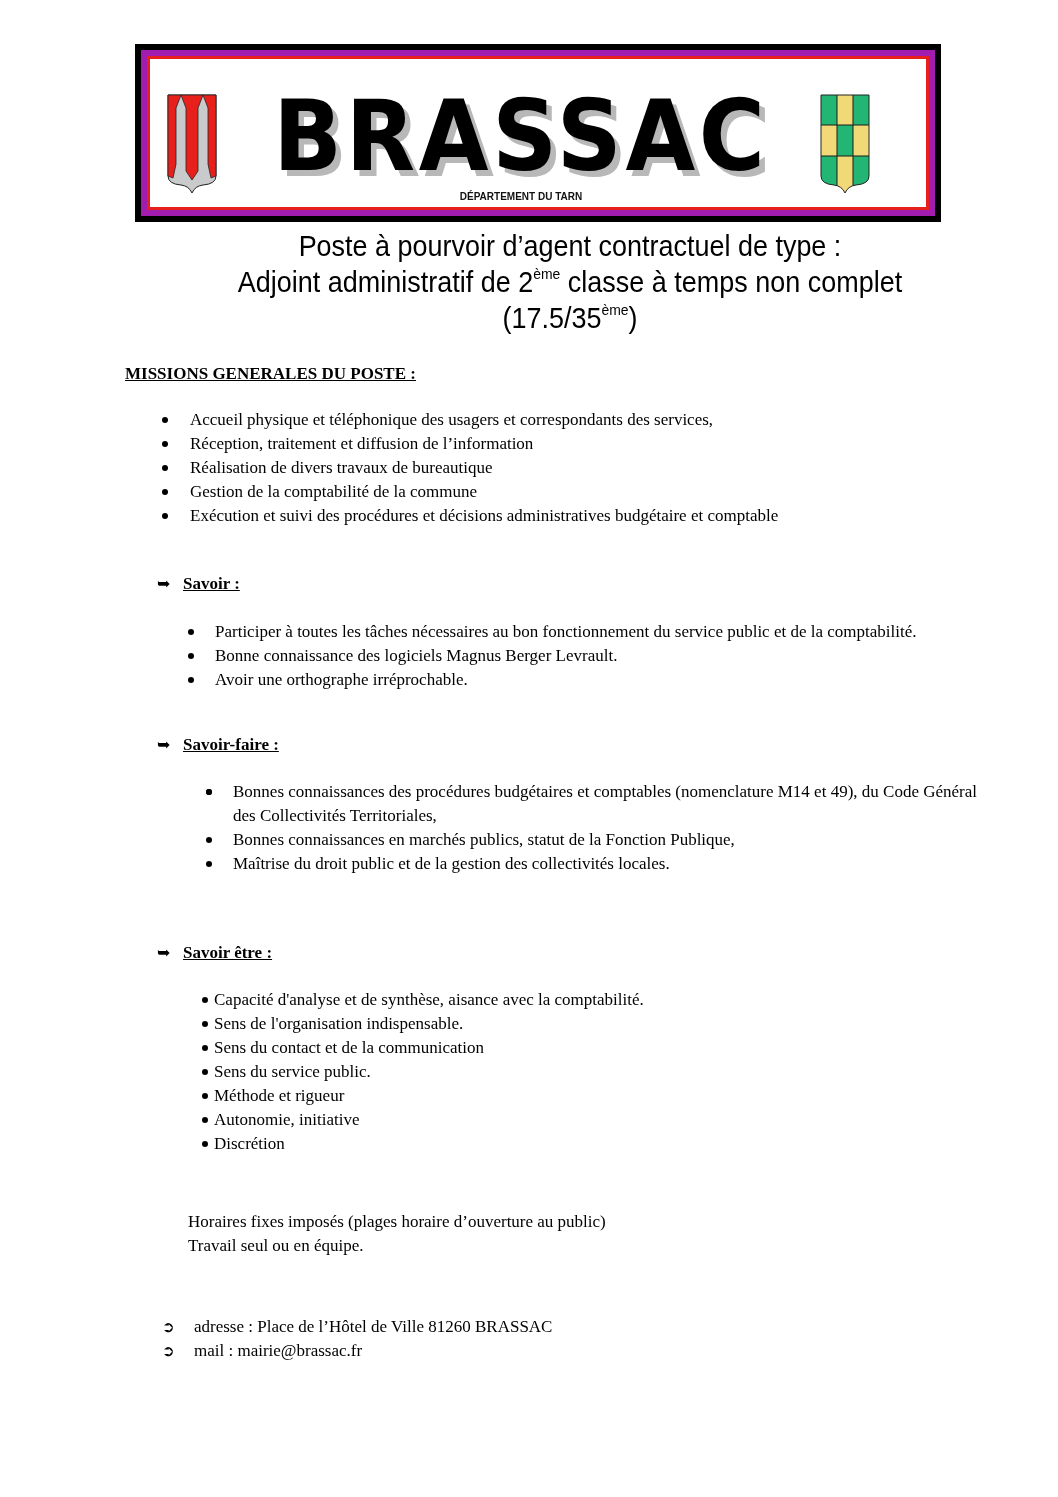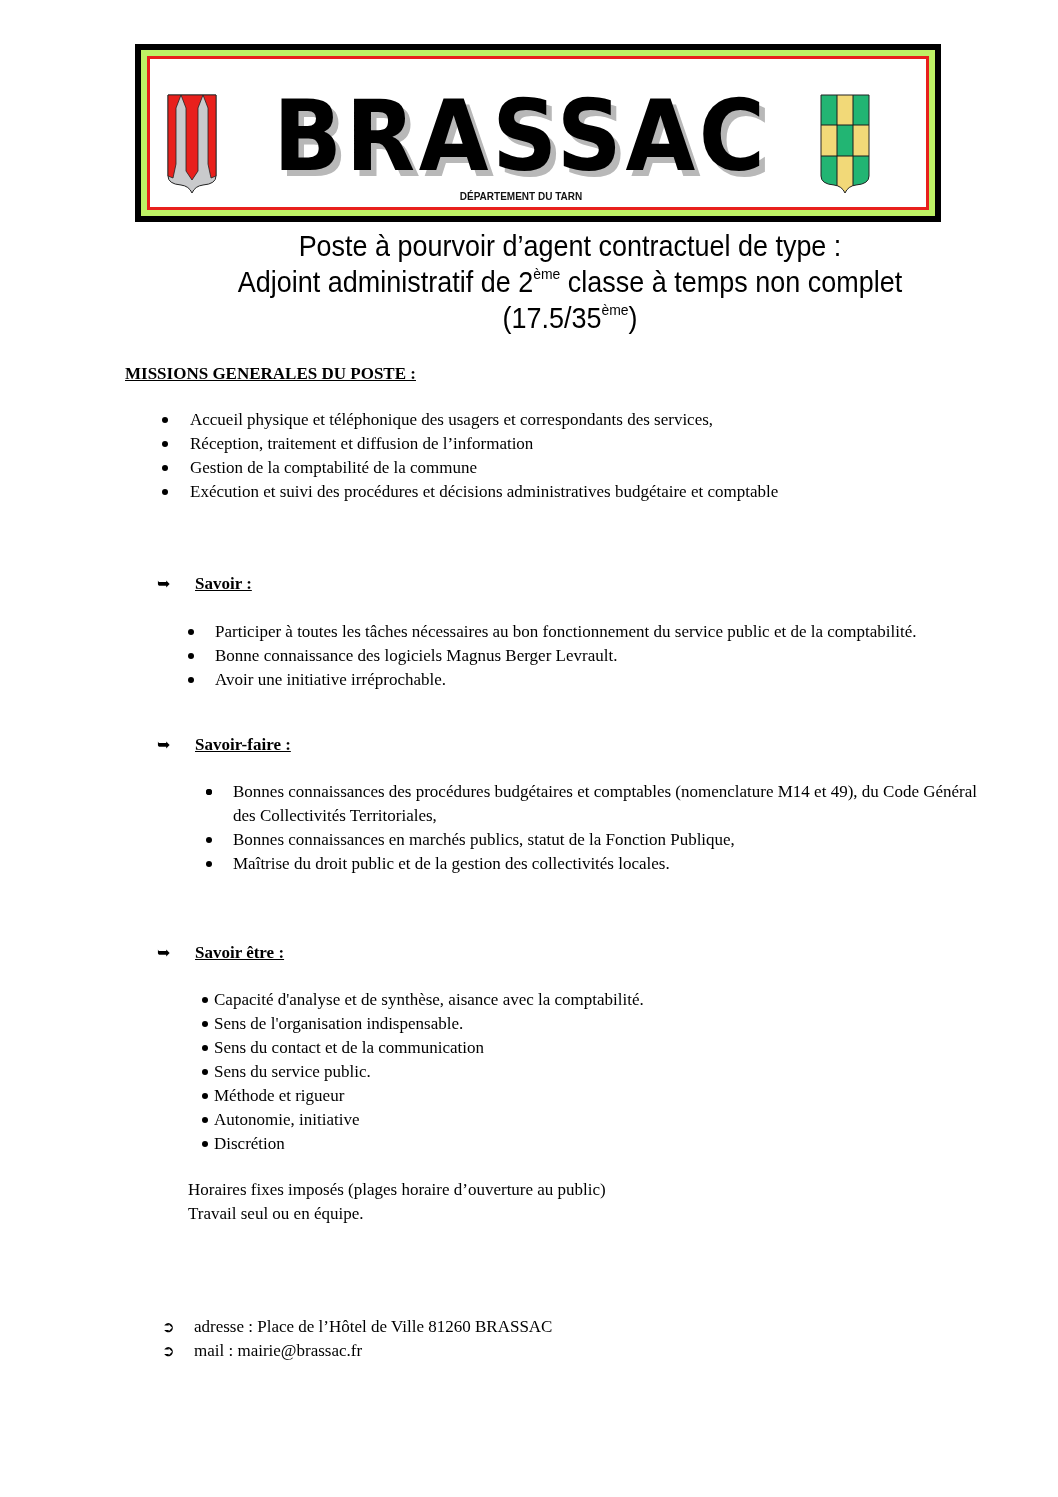--- a/index.html
+++ b/index.html
@@ -2,21 +2,21 @@
 <html><head>
   <meta charset="utf-8">
   <style>
     html, body { margin: 0; padding: 0; background: #ffffff; }
     body { width: 1058px; height: 1497px; position: relative; overflow: hidden; color: #000; }
     .page { position: absolute; left: 0; top: 0; width: 1058px; height: 1497px; }
 
     
     .banner {
       position: absolute; left: 135px; top: 44px; width: 794px; height: 166px;
-      border: 6px solid #000; background: #bef264;
+      border: 6px solid #000; background: #a21caf;
     }
     .banner-inner {
       position: absolute; left: 6px; top: 6px; right: 6px; bottom: 6px;
       border: 3px solid #e8201c; background: #fff;
     }
     .crest { position: absolute; top: 35px; width: 50px; height: 100px; }
     .crest.left { left: 17px; }
     .crest.right { left: 670px; }
     .brand-name {
       position: absolute; left: 80px; top: 18px; width: 582px; text-align: center;
@@ -54,35 +54,35 @@
 
     .missions { left: 160px; top: 408px; width: 820px; }
     .missions li { padding-left: 30px; }
     .missions li .dot { left: 2px; }
 
     .subhead {
       position: absolute; left: 157px;
       font-family: "Liberation Serif", serif; font-weight: bold; font-size: 17px;
     }
     .subhead .hand { display: inline-block; width: 22px; font-weight: normal; font-size: 16px; }
-    .subhead .lbl { text-decoration: underline; margin-left: 16px; }
+    .subhead .lbl { text-decoration: underline; margin-left: 4px; }
 
     .savoir { left: 185px; top: 620px; width: 760px; }
     .savoir li { padding-left: 30px; }
     .savoir li .dot { left: 3px; }
 
     .savoirfaire { left: 203px; top: 780px; width: 790px; }
     .savoirfaire li { padding-left: 30px; }
     .savoirfaire li .dot { left: 3px; }
 
     .savoiretre { left: 200px; top: 988px; width: 700px; }
     .savoiretre li { padding-left: 14px; }
     .savoiretre li .dot { left: 2px; width: 5px; height: 5px; top: 10px; }
 
-    .para { position: absolute; left: 188px; }
+    .para { position: absolute; left: 188px; margin-top: 32px; }
     .bold { font-weight: bold; }
     .u { text-decoration: underline; }
     .i { font-style: italic; }
 
     .contacts { position: absolute; left: 162px; top: 1315px; }
     .contacts .row { position: relative; padding-left: 32px; height: 24px; }
     .contacts .arrow { position: absolute; left: 0; top: 0; font-family: "DejaVu Sans", sans-serif; font-size: 15px; font-weight: bold; }
   </style>
 </head>
 <body>
@@ -126,31 +126,32 @@
   <div class="title">
     <div>Poste à pourvoir d’agent contractuel de type :</div>
     <div><span>Adjoint administratif de 2</span><sup>ème</sup><span> classe à temps non complet</span></div>
     <div><span>(17.5/35</span><sup>ème</sup><span>)</span></div>
   </div>
 
   <div class="section-title">MISSIONS GENERALES DU POSTE :</div>
   <ul class="bullets missions serif">
     <li><span class="dot"></span><span>Accueil physique et téléphonique des usagers et correspondants des services,</span></li>
     <li><span class="dot"></span><span>Réception, traitement et diffusion de l’information</span></li>
+    <li><span class="dot"></span><span>Réalisation de divers travaux de bureautique</span></li>
     <li><span class="dot"></span><span>Gestion de la comptabilité de la commune</span></li>
     <li><span class="dot"></span><span>Exécution et suivi des procédures et décisions administratives budgétaire et comptable</span></li>
   </ul>
 
   <div class="subhead" style="top:574px;">
     <span class="hand">➥</span><span class="lbl">Savoir :</span>
   </div>
   <ul class="bullets savoir serif">
     <li><span class="dot"></span><span>Participer à toutes les tâches nécessaires au bon fonctionnement du service public et de la comptabilité.</span></li>
     <li><span class="dot"></span><span>Bonne connaissance des logiciels Magnus Berger Levrault.</span></li>
-    <li><span class="dot"></span><span>Avoir une initiative irréprochable.</span></li>
+    <li><span class="dot"></span><span>Avoir une orthographe irréprochable.</span></li>
   </ul>
 
   <div class="subhead" style="top:735px;">
     <span class="hand">➥</span><span class="lbl">Savoir-faire :</span>
   </div>
   <ul class="bullets savoirfaire serif">
     <li><span class="dot"></span></li>
     <li><span class="dot"></span><span>Bonnes connaissances des procédures budgétaires et comptables (nomenclature M14 et 49), du Code Général des Collectivités Territoriales,</span></li>
     <li><span class="dot"></span><span>Bonnes connaissances en marchés publics, statut de la Fonction Publique,</span></li>
     <li><span class="dot"></span><span>Maîtrise du droit public et de la gestion des collectivités locales.</span></li>

